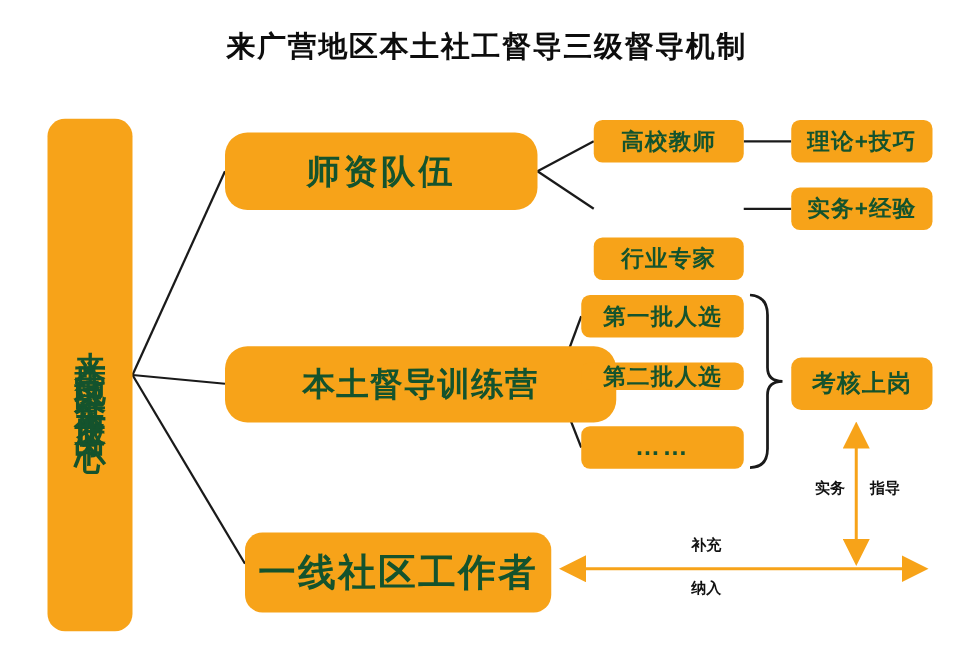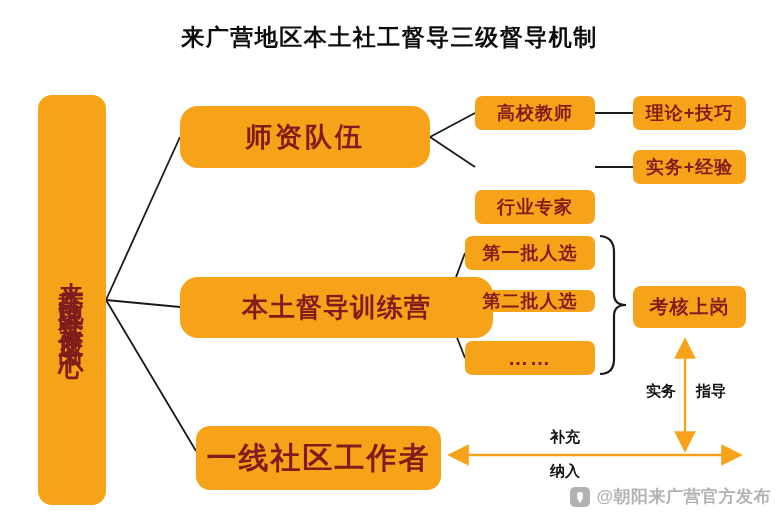--- a/index.html
+++ b/index.html
@@ -8,41 +8,41 @@
 
   svg.wires{position:absolute;left:0;top:0;pointer-events:none;}
   .connector{stroke:var(--line,#1a1a1a);stroke-width:1.8;fill:none;}
   .brace{stroke:var(--line,#1a1a1a);stroke-width:2.2;fill:none;}
   .oarrow{stroke:var(--orange,#F7A319);stroke-width:2.4;fill:none;}
   #ah path{fill:var(--orange,#F7A319);}
 
   .title{position:absolute;left:0;top:22px;width:100%;text-align:center;
          font-size:23px;font-weight:bold;color:#0d0d0d;letter-spacing:1.5px;}
 
-  .node{position:absolute;background:var(--orange,#F7A319);color:#7f1d1d;font-weight:bold;
+  .node{position:absolute;background:var(--orange,#F7A319);color:#14532d;font-weight:bold;
         display:flex;align-items:center;justify-content:center;text-align:center;}
 
   .center-box{left:38px;top:95px;width:68px;height:410px;border-radius:14px;
               writing-mode:vertical-rl;text-orientation:upright;font-size:25px;letter-spacing:6px;}
 
   .faculty{left:180px;top:106px;width:250px;height:62px;border-radius:18px;font-size:27px;letter-spacing:3px;}
   .camp{left:180px;top:277px;width:313px;height:61px;border-radius:18px;font-size:26px;letter-spacing:1px;}
   .frontline{left:196px;top:426px;width:245px;height:64px;border-radius:14px;font-size:30px;letter-spacing:2px;}
 
   .small{border-radius:7px;font-size:18px;letter-spacing:1px;}
   .src1{left:475px;top:96px;width:120px;height:34px;}
   .out1{left:633px;top:96px;width:113px;height:34px;}
   .src2{left:475px;top:150px;width:120px;height:34px;margin-top:40px;}
   .out2{left:633px;top:150px;width:113px;height:34px;}
   .batch1{left:465px;top:236px;width:130px;height:34px;font-family:Liberation Mono, monospace;}
   .batch2{left:465px;top:290px;width:130px;height:22px;}
   .batch3{left:465px;top:341px;width:130px;height:34px;font-size:20px;letter-spacing:2px;}
   .result{left:633px;top:286px;width:113px;height:42px;border-radius:8px;font-size:19px;letter-spacing:1px;}
 
-  .flabel{position:absolute;font-size:15px;font-weight:bold;color:#111;}
+  .flabel{position:absolute;font-size:12px;font-weight:bold;color:#111;}
   .supplement{left:535px;top:428px;width:60px;text-align:center;}
   .intake{left:535px;top:462px;width:60px;text-align:center;}
   .practice{left:634px;top:382px;width:42px;text-align:right;}
   .guide{left:696px;top:382px;width:42px;text-align:left;}
 
   .watermark{position:absolute;right:8px;bottom:12px;display:flex;align-items:center;gap:6px;opacity:.8;}
   .watermark .wm-text{font-size:17px;font-weight:bold;color:var(--watermark,#9f9f9f);letter-spacing:.5px;}
 </style>
 </head>
 <body>
@@ -91,22 +91,14 @@
   <div class="node small batch3">……</div>
   <div class="node result">考核上岗</div>
 
   <div class="node frontline">一线社区工作者</div>
 
   <div class="flabel supplement">补充</div>
   <div class="flabel intake">纳入</div>
   <div class="flabel practice">实务</div>
   <div class="flabel guide">指导</div>
 
-  <div class="watermark">
-    <svg width="20" height="20" viewBox="0 0 20 20">
-      <rect x="0" y="0" width="20" height="20" rx="5" style="fill:var(--watermark,#9f9f9f)"></rect>
-      <circle cx="10" cy="8" r="3.1" fill="#ffffff"></circle>
-      <path d="M10 16.2 L6.6 10.6 L13.4 10.6 Z" fill="#ffffff"></path>
-    </svg>
-    <span class="wm-text">@朝阳来广营官方发布</span>
-  </div>
 
 </div>
 
 </body></html>

